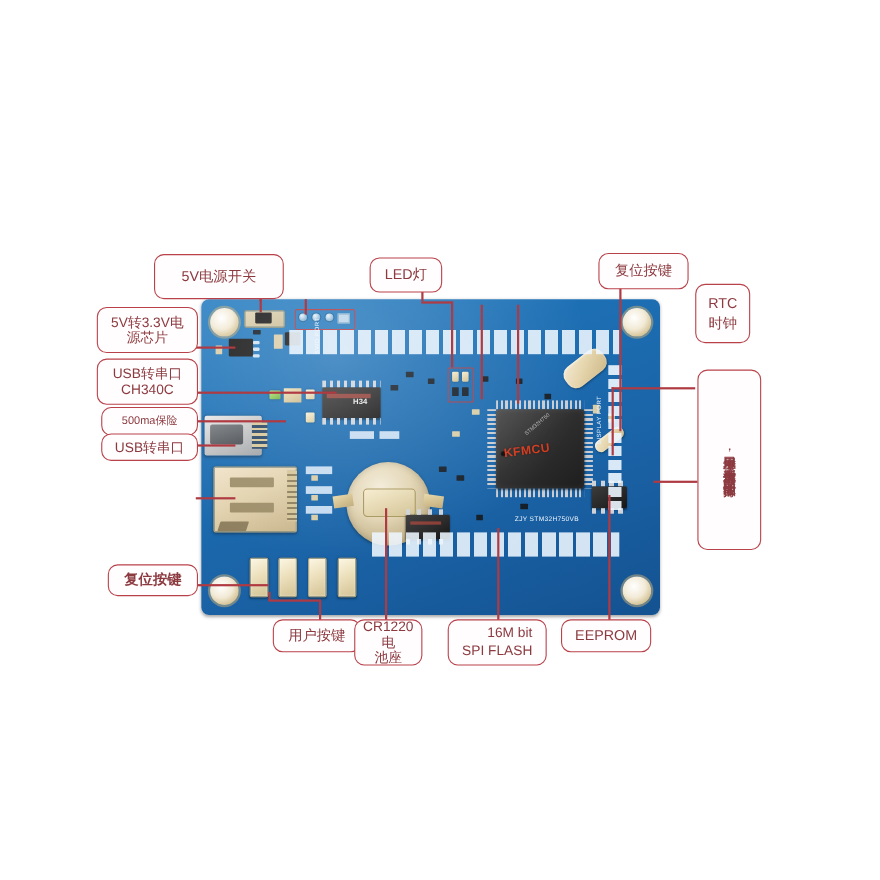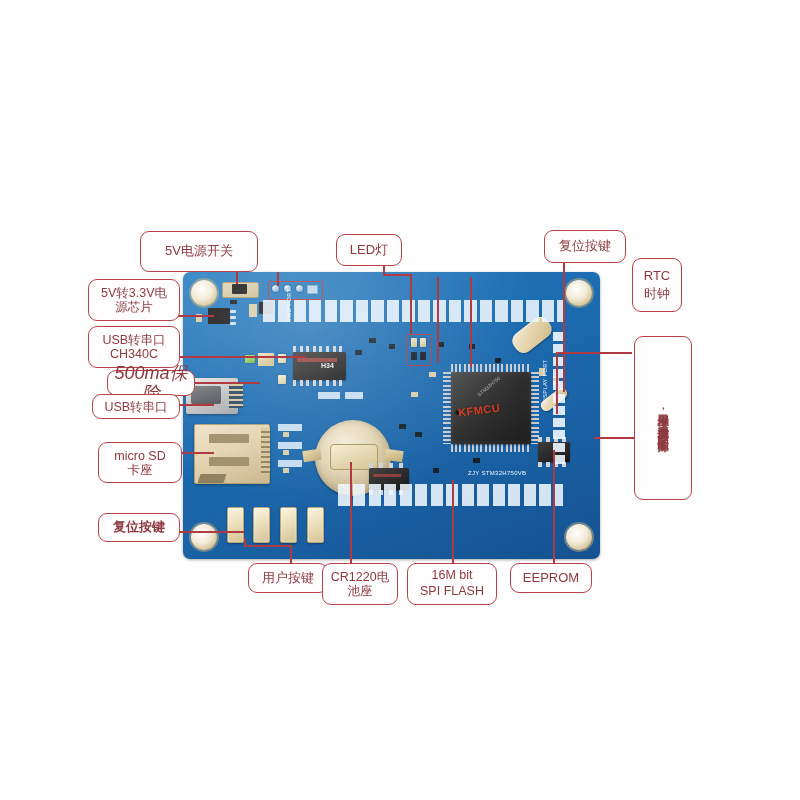--- a/index.html
+++ b/index.html
@@ -340,34 +340,32 @@
 
   <div class="lbl en" style="left:632px;top:258px;width:50px;height:54px;font-size:13px;line-height:1.35;">RTC
 时钟</div>
 
   <div class="lbl" style="left:88px;top:279px;width:92px;height:42px;font-size:12.5px;">5V转3.3V电
 源芯片</div>
 
   <div class="lbl" style="left:88px;top:326px;width:92px;height:42px;font-size:12.5px;">USB转串口
 CH340C</div>
 
-  <div class="lbl" style="left:107px;top:370px;width:88px;height:26px;font-size:18px;font-style:italic;">500ma保险</div>
+  <div class="lbl" style="left:92px;top:370px;width:88px;height:26px;font-size:10px;">500ma保险</div>
 
   <div class="lbl" style="left:92px;top:394px;width:88px;height:25px;font-size:12.5px;">USB转串口</div>
 
-  <div class="lbl" style="left:98px;top:442px;width:84px;height:41px;font-size:12.5px;">micro SD
-卡座</div>
 
   <div class="lbl" style="left:98px;top:513px;width:82px;height:29px;font-weight:bold;">复位按键</div>
 
   <div class="lbl" style="left:248px;top:563px;width:80px;height:30px;">用户按键</div>
 
-  <div class="lbl" style="left:322px;top:563px;width:76px;height:42px;font-size:12.5px;">CR1220电
+  <div class="lbl" style="left:322px;top:563px;width:62px;height:42px;font-size:12.5px;">CR1220电
 池座</div>
 
-  <div class="lbl en" style="left:407px;top:563px;width:90px;height:42px;font-size:12.5px;line-height:1.25;">16M bit
+  <div class="lbl en" style="left:407px;top:563px;width:90px;height:42px;font-size:12.5px;line-height:1.25;text-align:right;">16M bit
 SPI FLASH</div>
 
   <div class="lbl en" style="left:510px;top:563px;width:82px;height:30px;font-size:13px;">EEPROM</div>
 
   <div class="lbl vert" style="left:634px;top:336px;width:58px;height:164px;">显示屏专用接口，适合本店大部分显示屏，即插即用非常方便</div>
 
 </div>
 
 </body></html>

